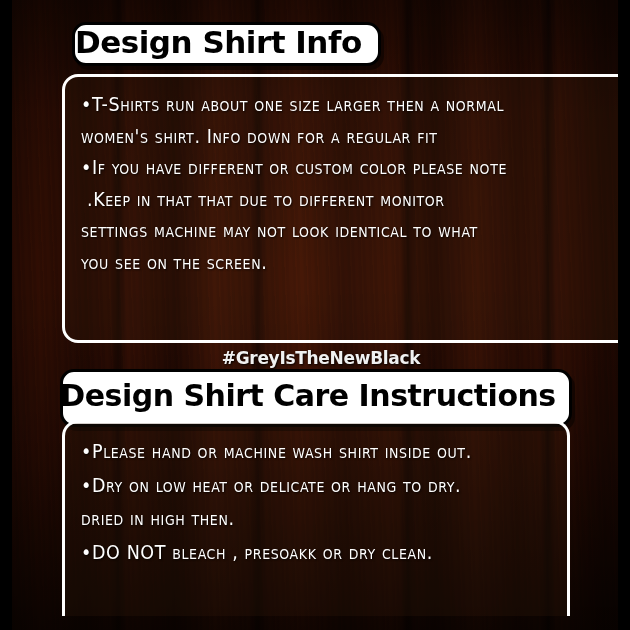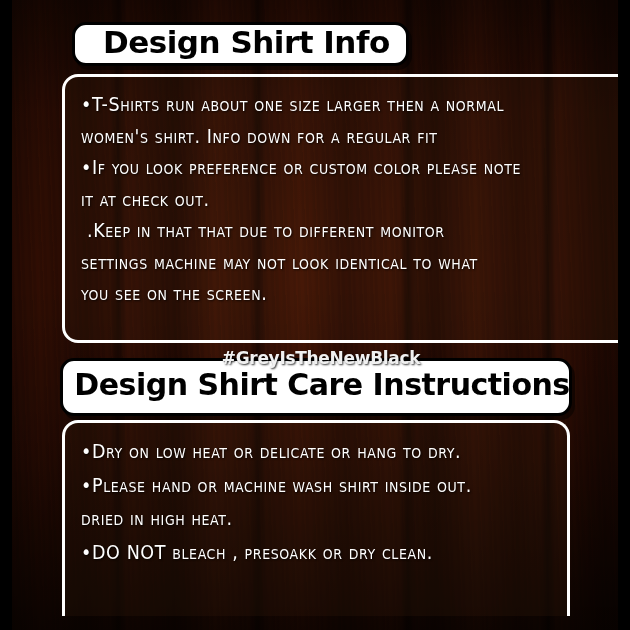--- a/index.html
+++ b/index.html
@@ -80,41 +80,41 @@
   
   .title-plate {
     position: absolute;
     background: #ffffff;
     border: 3px solid #000;
     border-radius: 14px;
     box-shadow: 3px 4px 0 rgba(0,0,0,0.45);
     display: flex;
     align-items: center;
     justify-content: center;
-    padding: 2px 16px 6px 28px;
+    padding: 2px 16px 6px 0;
     box-sizing: border-box;
   }
   .title-plate .txt {
     font-family: "DejaVu Sans", sans-serif;
     font-weight: bold;
     color: #000;
     letter-spacing: -0.5px;
     white-space: nowrap;
     line-height: 1;
   }
   #plate-info {
     left: 72px;
     top: 22px;
     height: 44px;
   }
   #plate-info .txt { font-size: 31px; }
 
   #plate-care {
     left: 60px;
-    top: 358px;
+    top: 369px;
     height: 58px;
     width: 512px;
   }
   #plate-care .txt { font-size: 30px; }
 
   
   .panel {
     position: absolute;
     border: 3px solid #ffffff;
     border-radius: 16px;
@@ -179,34 +179,33 @@
 
   <div class="content">
 
     <div class="title-plate" id="plate-info">
       <span class="txt">Design Shirt Info</span>
     </div>
 
     <div class="panel" id="panel-info">
       <div class="line">•T-Shirts run about one size larger then a normal</div>
       <div class="line">women's shirt. Info down for a regular fit</div>
-      <div class="line">•If you look preference or custom color please note</div>
-      <div class="line">it at check out.</div>
+      <div class="line">•If you have different or custom color please note</div>
       <div class="line indent">.Keep in that that due to different monitor</div>
       <div class="line">settings machine may not look identical to what</div>
       <div class="line">you see on the screen.</div>
     </div>
 
     <div id="watermark">#GreyIsTheNewBlack</div>
 
     <div class="title-plate" id="plate-care">
       <span class="txt">Design Shirt Care Instructions</span>
     </div>
 
     <div class="panel" id="panel-care">
+      <div class="line">•Please hand or machine wash shirt inside out.</div>
       <div class="line">•Dry on low heat or delicate or hang to dry.</div>
-      <div class="line">•Please hand or machine wash shirt inside out.</div>
-      <div class="line">dried in high heat.</div>
+      <div class="line">dried in high then.</div>
       <div class="line">•DO NOT bleach , presoakk or dry clean.</div>
     </div>
 
   </div>
 </div>
 
 </body></html>

